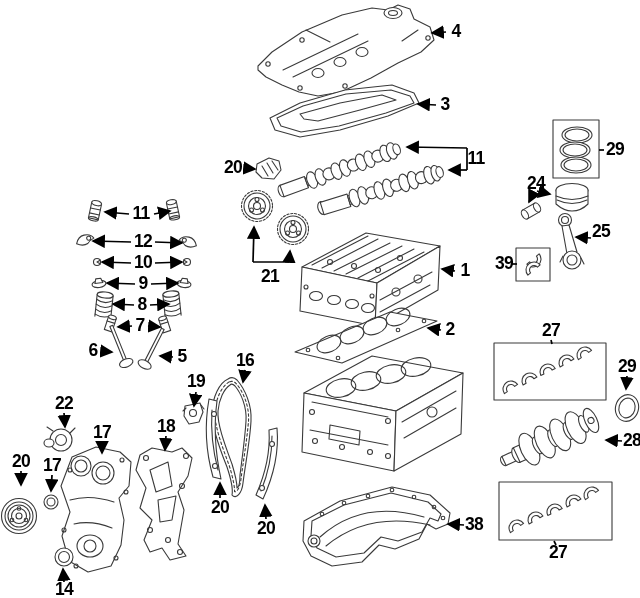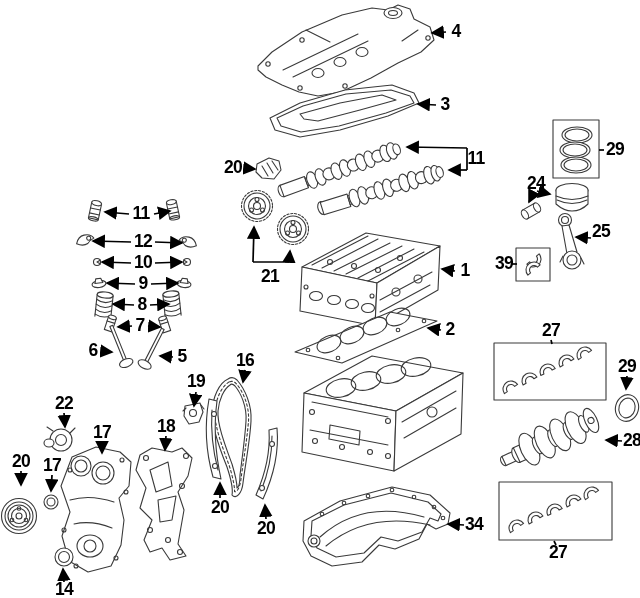--- a/index.html
+++ b/index.html
@@ -455,14 +455,14 @@
   <div class="callout" style="left:64px;top:404px">22</div>
   <div class="callout" style="left:615px;top:150px">29</div>
   <div class="callout" style="left:536px;top:184px">24</div>
   <div class="callout" style="left:601px;top:232px">25</div>
   <div class="callout" style="left:504px;top:264px">39</div>
   <div class="callout" style="left:551px;top:331px">27</div>
   <div class="callout" style="left:558px;top:553px">27</div>
   <div class="callout" style="left:632px;top:441px">28</div>
   <div class="callout" style="left:627px;top:367px">29</div>
   <div class="callout" style="left:21px;top:462px">20</div>
-  <div class="callout" style="left:474px;top:525px">34</div>
+  <div class="callout" style="left:474px;top:525px">38</div>
 </div>
 
 </body></html>

